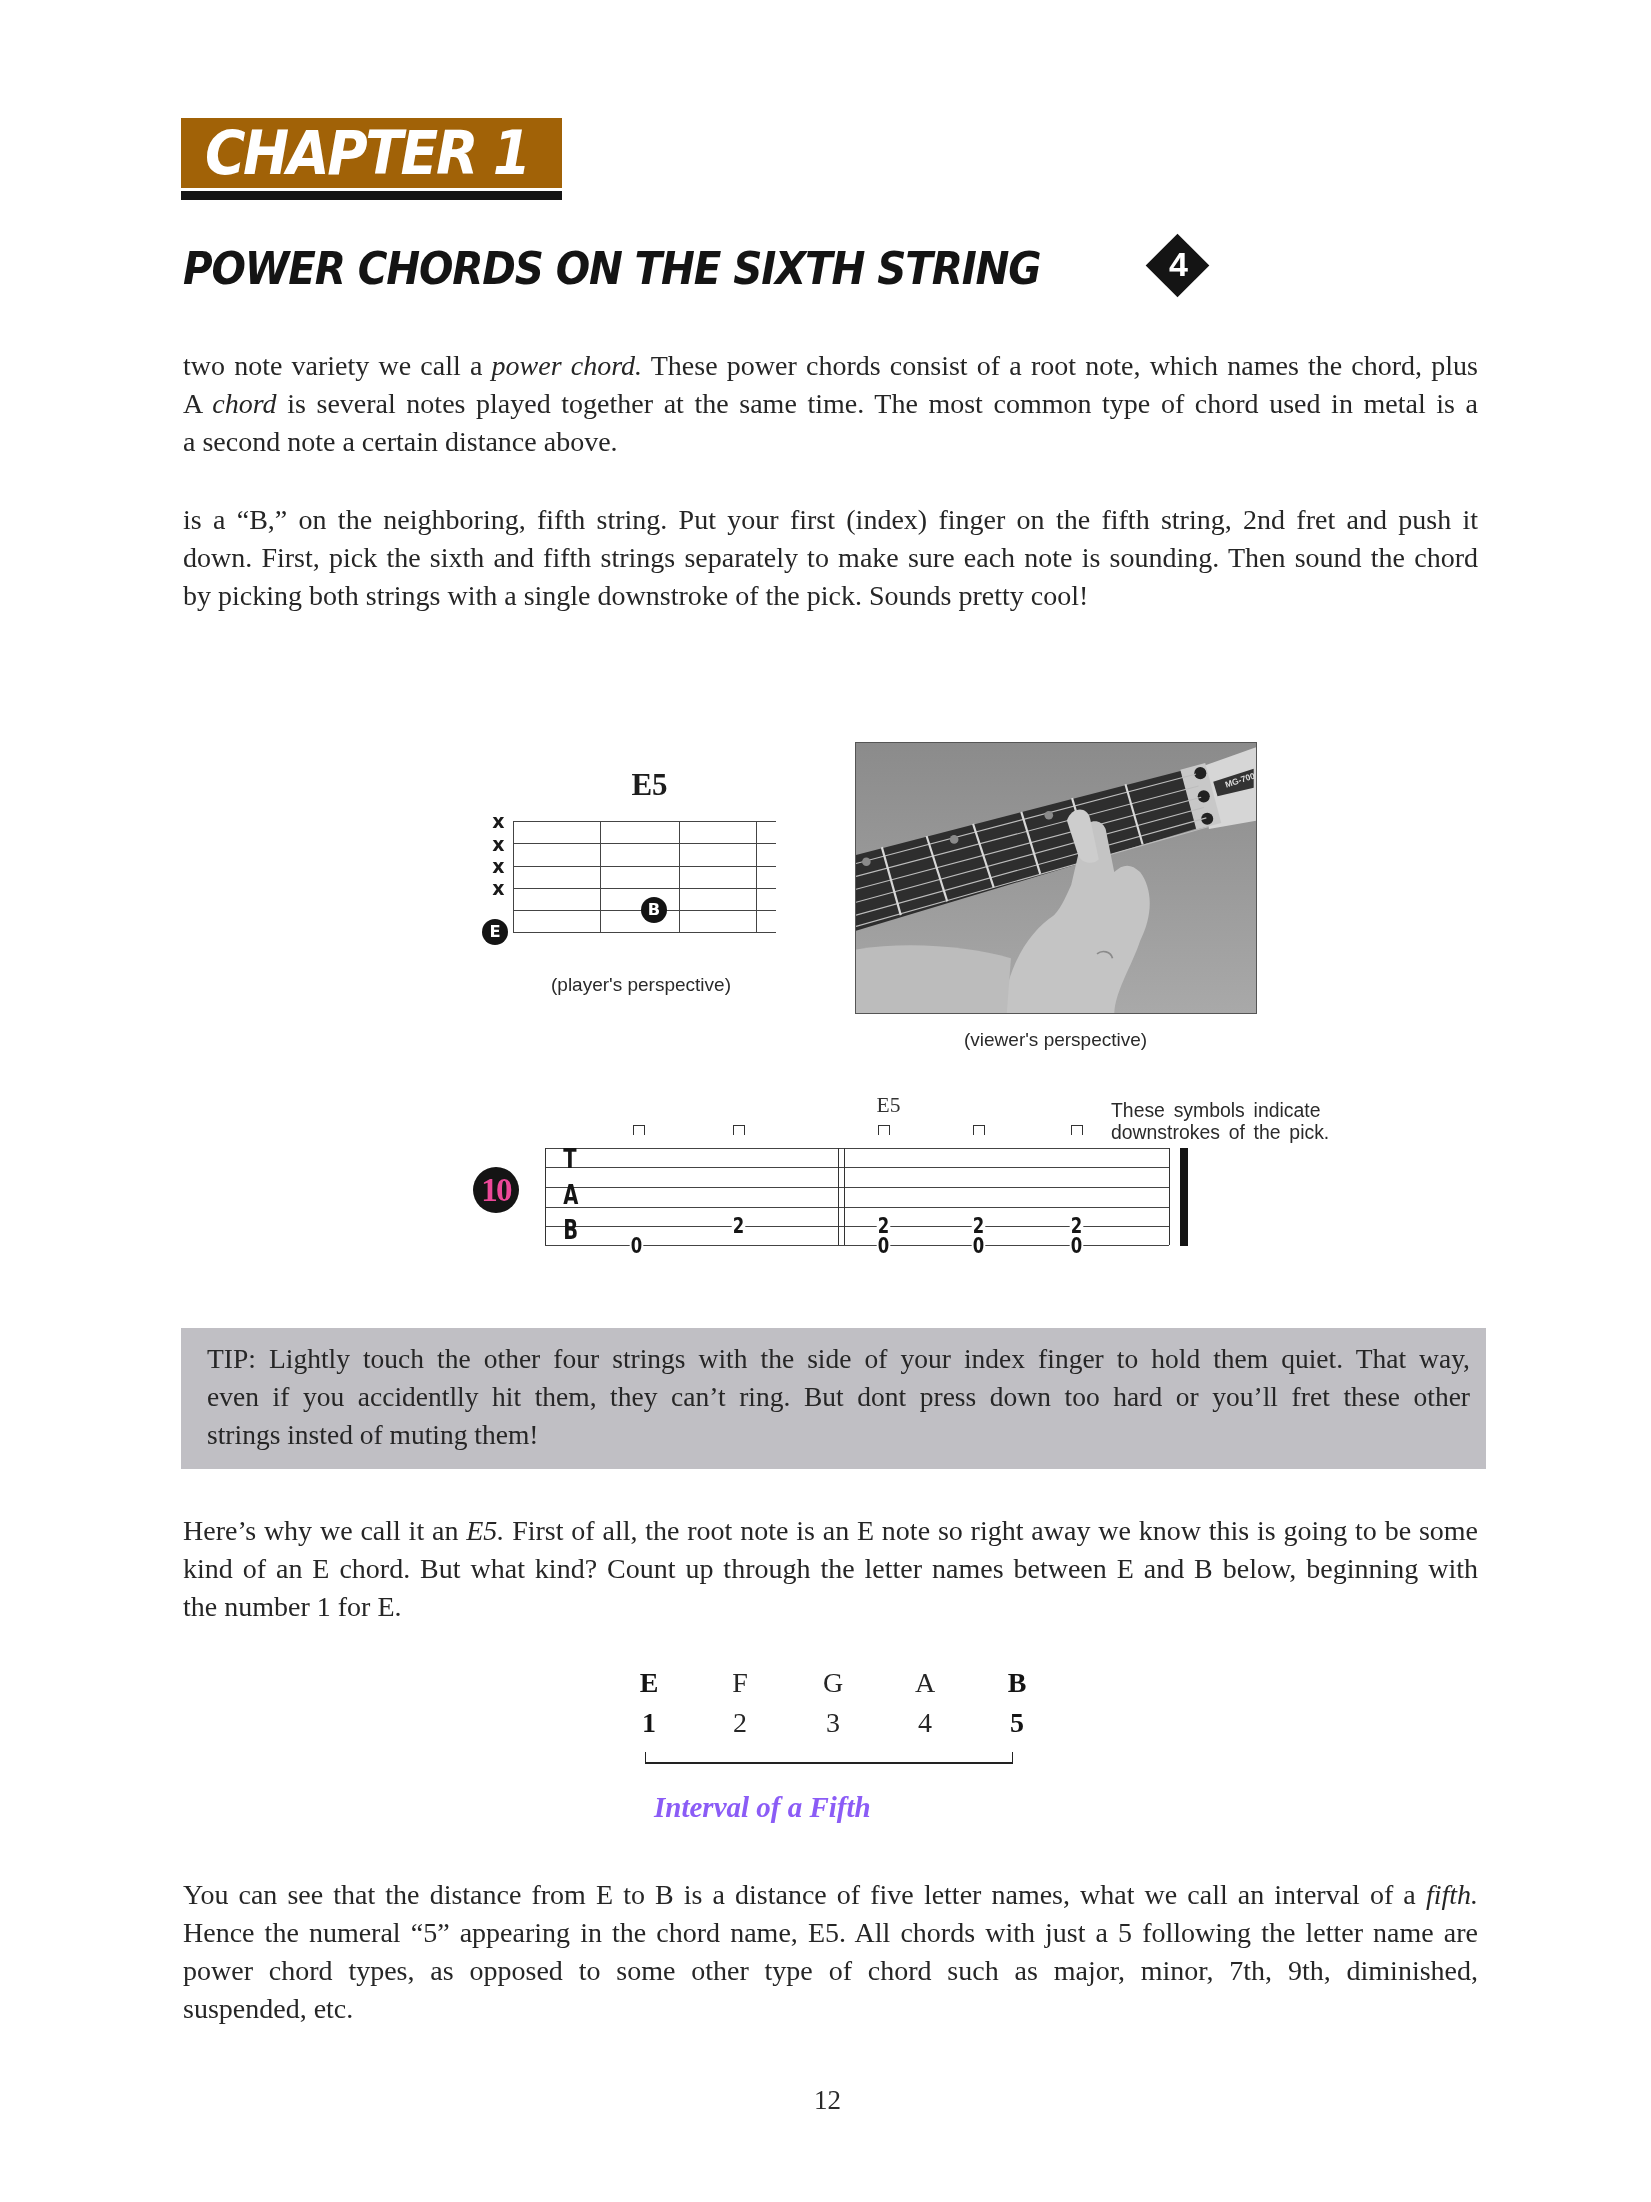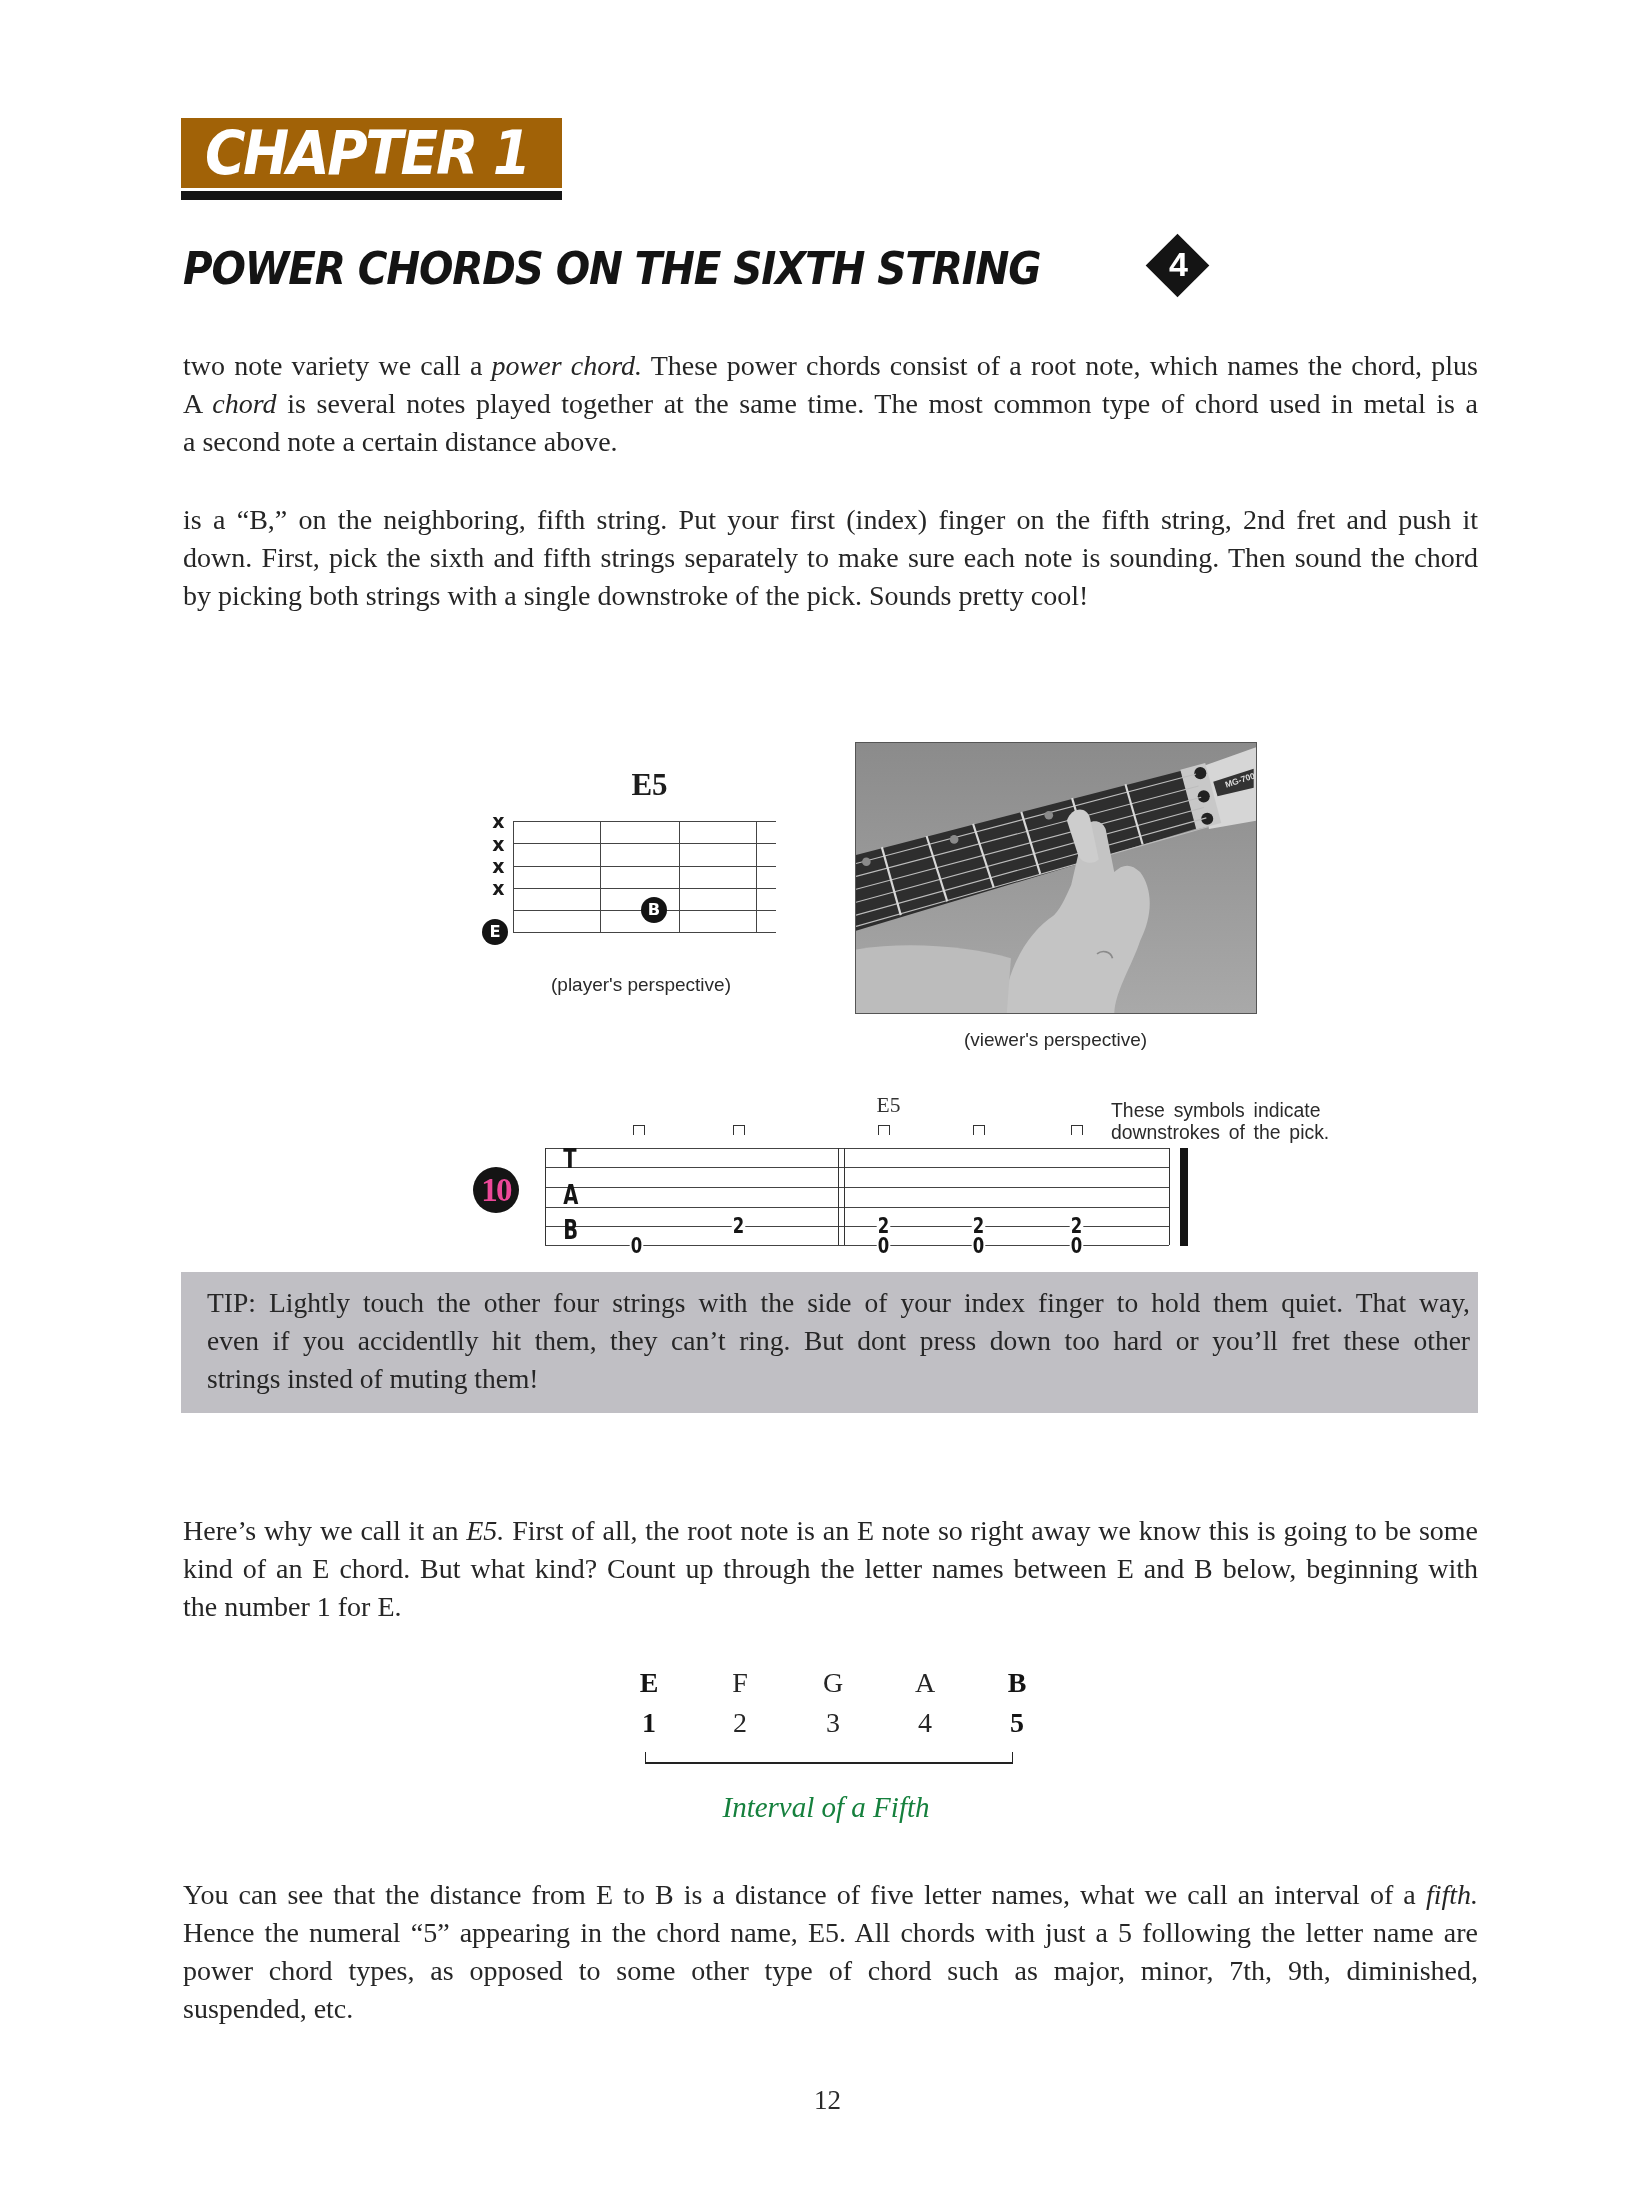--- a/index.html
+++ b/index.html
@@ -51,30 +51,30 @@
   .tab-line { position: absolute; left: 0; height: 0; border-top: 1.2px solid #444; }
   .tab-clef { position: absolute; left: 16.3px; width: 17px; text-align: center; font-family: "DejaVu Sans", sans-serif; font-weight: bold;
               font-size: 26px; line-height: 26px; color: #151515; transform: scaleX(0.75); }
   .tab-num { position: absolute; width: 17px; text-align: center; font-family: "DejaVu Sans", sans-serif; font-weight: bold;
              font-size: 20.6px; line-height: 19px; color: #151515; background: #fff; transform: scaleX(0.8); }
   .downstroke { position: absolute; width: 12px; height: 9.5px; border: 1.7px solid #333; border-bottom: none; box-sizing: border-box; }
   .tab-e5 { left: 873px; top: 1093px; width: 31px; text-align: center; font-size: 21.5px; line-height: 24px; color: #333; }
   .tab-note-text { left: 1111px; top: 1100px; font-family: "Liberation Sans", sans-serif; font-size: 19.4px; line-height: 21.5px; color: #2a2a2a; white-space: nowrap; word-spacing: 3.4px; }
 
   
-  .tip-box { left: 181px; top: 1272px; width: 1297px; height: 141px; background: #c0bfc4; }
+  .tip-box { left: 181px; top: 1328px; width: 1297px; height: 141px; background: #c0bfc4; padding-left: 8px; }
   .tip-text { position: absolute; left: 26px; top: 12px; width: 1263px; font-size: 27.5px; line-height: 38px; color: #262626; }
   .tip-text .line { display: block; white-space: nowrap; text-align-last: justify; }
   .tip-text .line.last { text-align-last: left; }
 
   
   .interval-cell { position: absolute; width: 34px; text-align: center; font-size: 28px; line-height: 31px; color: #262626; }
   .interval-cell.bold { font-weight: bold; color: #141414; }
   .bracket { left: 645px; top: 1752px; width: 368px; height: 12px; border-left: 1.7px solid #222; border-right: 1.7px solid #222; border-bottom: 2.2px solid #222; box-sizing: border-box; }
-  .interval-caption { left: 654px; top: 1791px; width: 344px; text-align: center; font-weight: normal; font-style: italic; font-size: 29px; line-height: 33px; color: #15803d; }
+  .interval-caption { left: 654px; top: 1791px; width: 344px; text-align: left; font-weight: bold; font-style: italic; font-size: 29px; line-height: 33px; color: #8b5cf6; }
 
   .page-number { left: 800px; top: 2086px; width: 55px; text-align: center; font-size: 27px; line-height: 29px; color: #2a2a2a; }
 </style>
 </head>
 <body>
 
 <div class="abs chapter-box">
   <div class="chapter-text">CHAPTER 1</div>
 </div>
 <div class="abs chapter-rule"></div>

